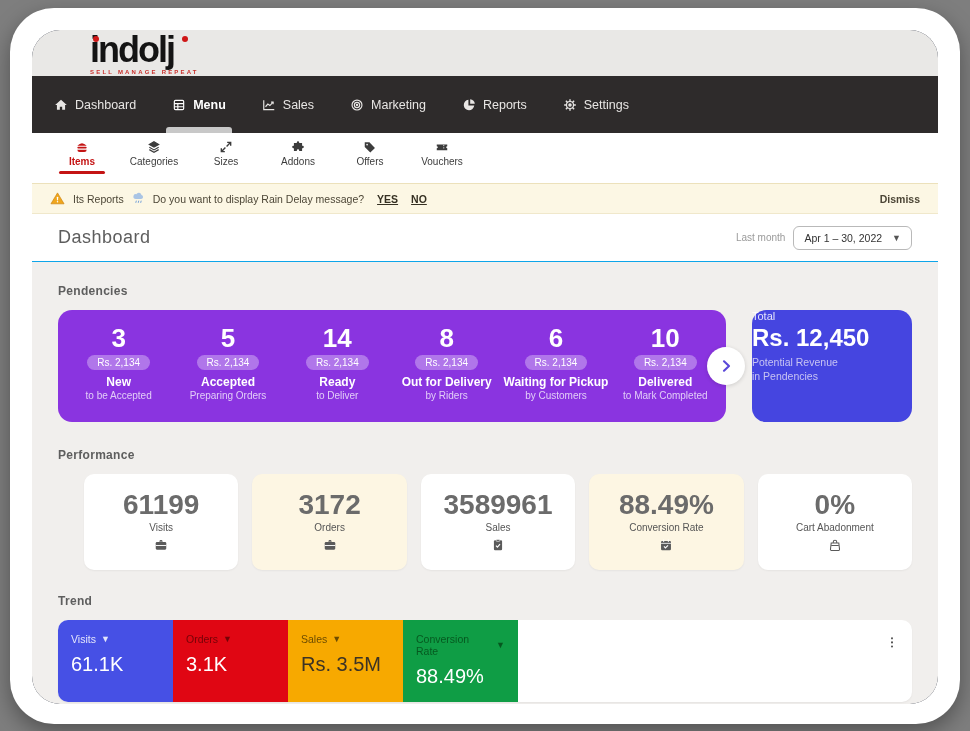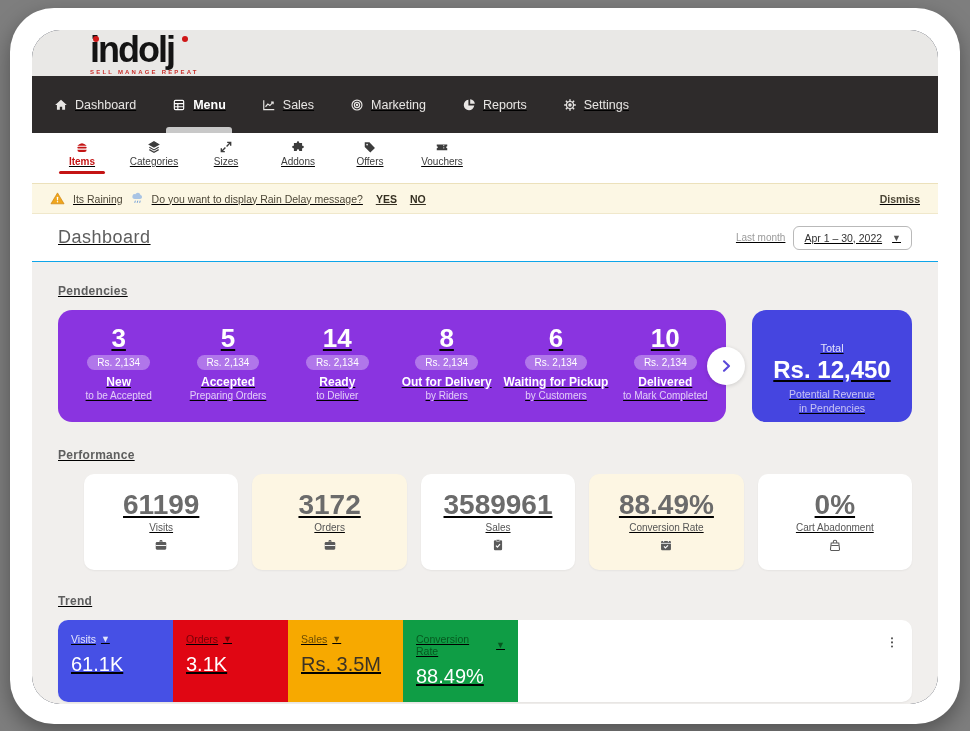--- a/index.html
+++ b/index.html
@@ -3,21 +3,21 @@
 <meta charset="utf-8">
 <style>
   * { margin:0; padding:0; box-sizing:border-box; }
   html,body { width:970px; height:731px; }
   body { background:#7e7e7e; font-family:"Liberation Sans", sans-serif; position:relative; overflow:hidden; }
 
   .window { position:absolute; left:10px; top:8px; right:10px; bottom:7px;
             background:#fff; border-radius:44px; box-shadow:0 8px 22px rgba(0,0,0,.35); }
   .inner  { position:absolute; left:22px; top:22px; right:22px; bottom:20px;
             border-radius:28px; overflow:hidden; background:#0f172a;
-            display:flex; flex-direction:column;text-decoration:underline; }
+            display:flex; flex-direction:column; }
 
   
   .logoband { height:46px; background:#e9e8e6; flex:0 0 auto; position:relative; }
   .logo { position:absolute; left:58px; top:2px; width:110px; }
   .logo-word { font-size:36px; font-weight:bold; color:#141414; letter-spacing:-2px; line-height:36px; position:relative; }
   .logo .dot { position:absolute; width:6px; height:6px; border-radius:50%; background:#cf1717; top:4px; }
   .logo .dot.d1 { left:3px; } .logo .dot.d2 { right:12px; }
   .logo-tag { font-size:6px; font-weight:bold; color:#c9302c; letter-spacing:2.2px; margin-top:1px; }
 
   
@@ -71,21 +71,21 @@
   .pend-count { font-size:26px; font-weight:bold; line-height:28px; }
   .pend-pill { display:inline-block; font-size:10px; padding:2px 10px; border-radius:9px;
                background:rgba(255,255,255,.33); margin:3px 0 5px; }
   .pend-label { font-size:12px; font-weight:bold; }
   .pend-sub { font-size:10px; color:rgba(255,255,255,.75); margin-top:1px; }
   .pend-next { position:absolute; right:-19px; top:50%; margin-top:-19px; width:38px; height:38px;
                background:#fff; border-radius:50%; display:flex; align-items:center; justify-content:center;
                cursor:pointer; z-index:2; box-shadow:0 1px 4px rgba(0,0,0,.15); }
   .pend-next svg { width:16px; height:16px; }
   .total-card { width:160px; flex:0 0 auto; background:#4545e0; border-radius:14px; height:112px;
-                color:#fff; text-align:center; padding-top:32px; }
+                color:#fff; text-align:left; padding-top:0; }
   .total-label { font-size:11px; color:rgba(255,255,255,.85); }
   .total-value { font-size:24px; font-weight:bold; margin:2px 0 3px; }
   .total-sub { font-size:10.5px; color:#c7c3f3; line-height:14px; }
 
   
   .perf-row { display:flex; gap:14px;padding-left:26px; }
   .perf-card { flex:1; border-radius:10px; height:96px; text-align:center; padding-top:16px;
                box-shadow:0 1px 2px rgba(0,0,0,.05); }
   .perf-card.white { background:#fff; } .perf-card.cream { background:#fdf6e3; }
   .perf-value { font-size:28px; font-weight:bold; color:#6b6b6b; line-height:30px; }
@@ -230,21 +230,21 @@
 
       </div>
     </div>
 
     <div class="banner">
       <svg viewBox="0 0 24 24">
           <path d="M12 3 L22.5 20.5 H1.5 Z" fill="#f0a61c" stroke="#c87e0a" stroke-width="1"></path>
           <rect x="11" y="9" width="2" height="6" rx="1" fill="#fff"></rect>
           <circle cx="12" cy="17.3" r="1.2" fill="#fff"></circle>
         </svg>
-      <span class="banner-text">Its Raining</span>
+      <span class="banner-text">Its Reports</span>
       <svg viewBox="0 0 24 24" style="width:13px;height:13px">
           <path d="M7 13 a4.5 4.5 0 1 1 1 -8.9 a5 5 0 0 1 9.5 1.4 a3.8 3.8 0 0 1 -0.8 7.5 Z" fill="#a9c4e4"></path>
           <g stroke="#5f93d6" stroke-width="1.6">
             <line x1="8" y1="16" x2="7" y2="20"></line>
             <line x1="12.5" y1="16" x2="11.5" y2="20"></line>
             <line x1="17" y1="16" x2="16" y2="20"></line>
           </g>
         </svg>
       <span class="banner-text">Do you want to display Rain Delay message?</span>
       <b class="banner-text">YES</b>

